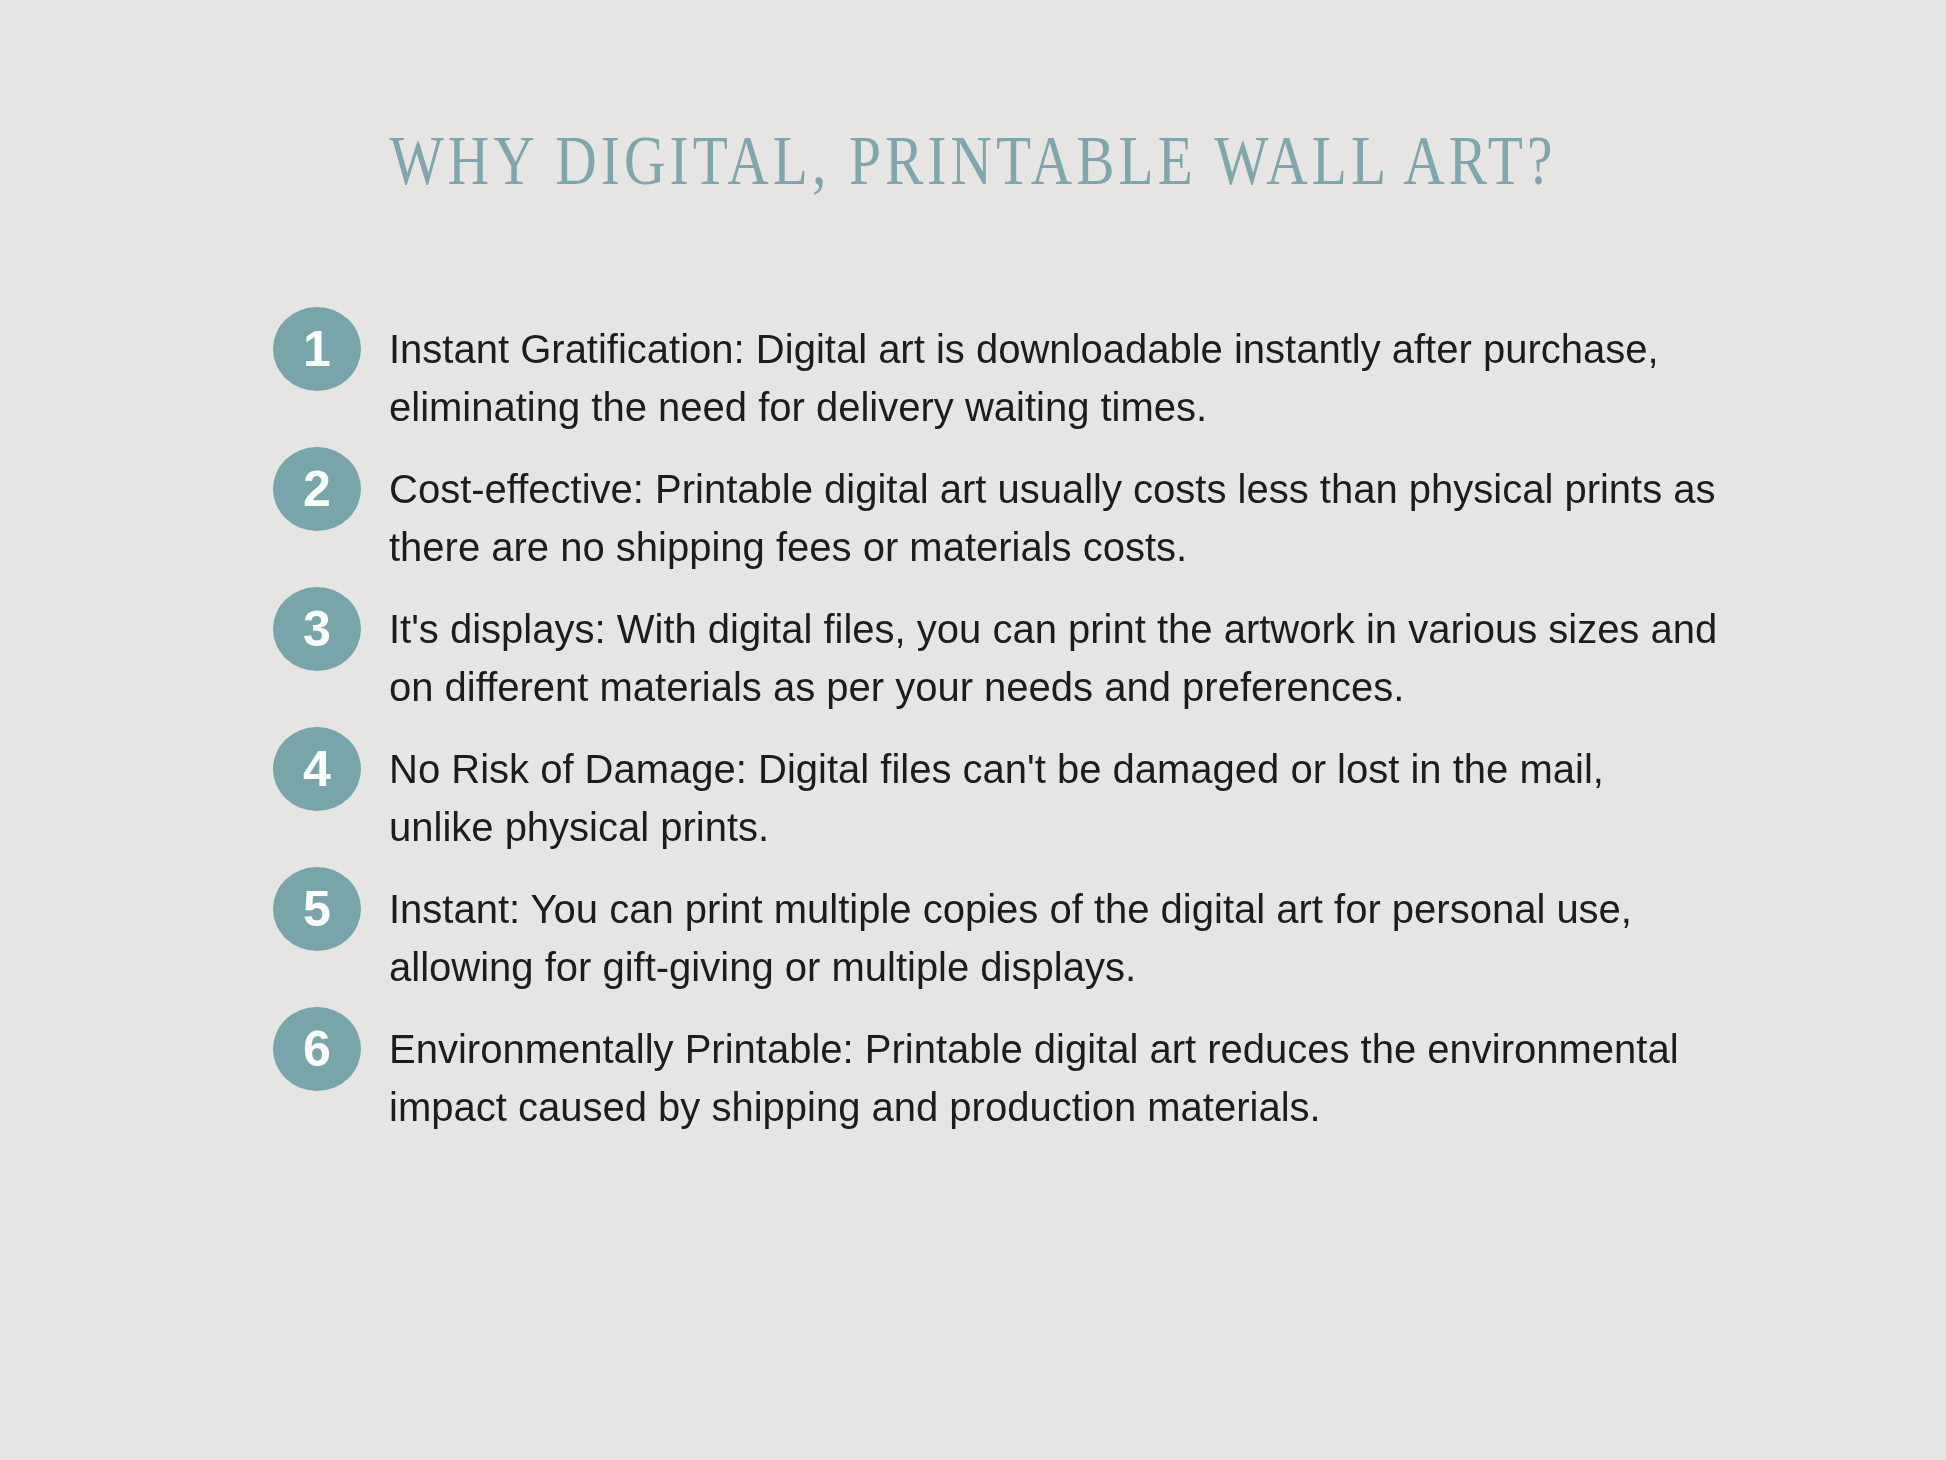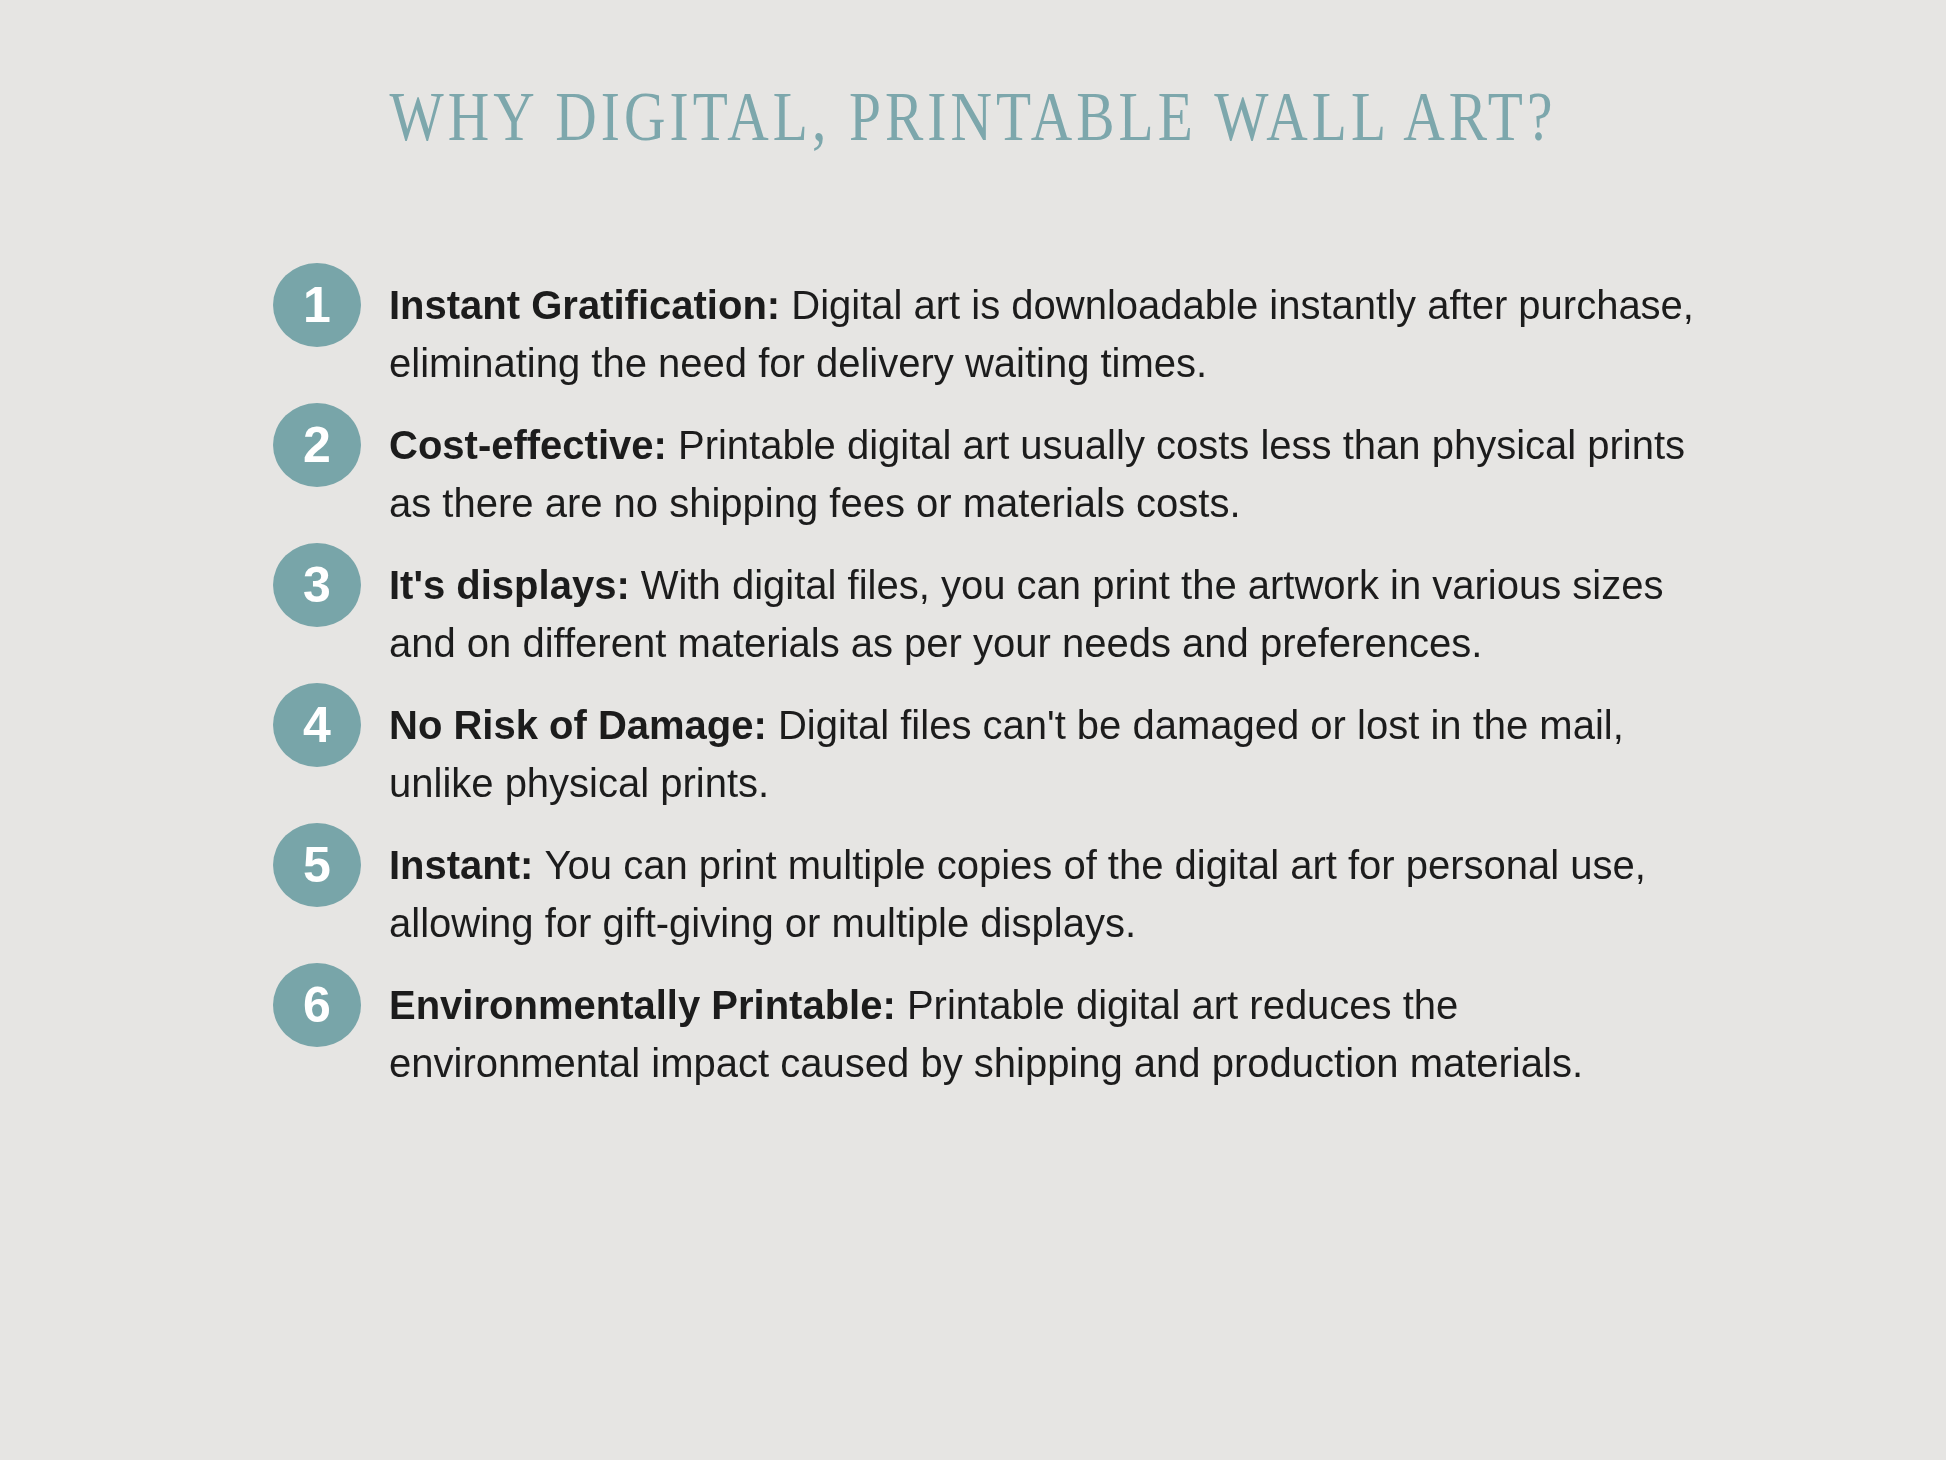--- a/index.html
+++ b/index.html
@@ -10,21 +10,21 @@
     width: 1946px;
     height: 1460px;
     background: #e6e5e3;
     font-family: "Liberation Sans", sans-serif;
     overflow: hidden;
   }
   .canvas {
     width: 1946px;
     height: 1028px;
     box-sizing: border-box;
-    padding-top: 76px;
+    padding-top: 120px;
   }
   .page-title {
     margin: 0;
     text-align: center;
     font-family: "Liberation Serif", serif;
     font-weight: 500;
     font-size: 70px;
     line-height: 82px;
     letter-spacing: 5px;
     color: #7da7ac;
@@ -57,21 +57,21 @@
     justify-content: center;
   }
   .benefit-text {
     margin: 0;
     max-width: 1330px;
     font-size: 40px;
     line-height: 58px;
     color: #1c1c1c;
   }
   .benefit-lead {
-    font-weight: 700;
+    font-weight: 400;
     margin-top: 31px;
   }
   .benefit-lead::after {
     content: " ";
   }
 </style>
 </head>
 <body>
 
 <div class="canvas">

